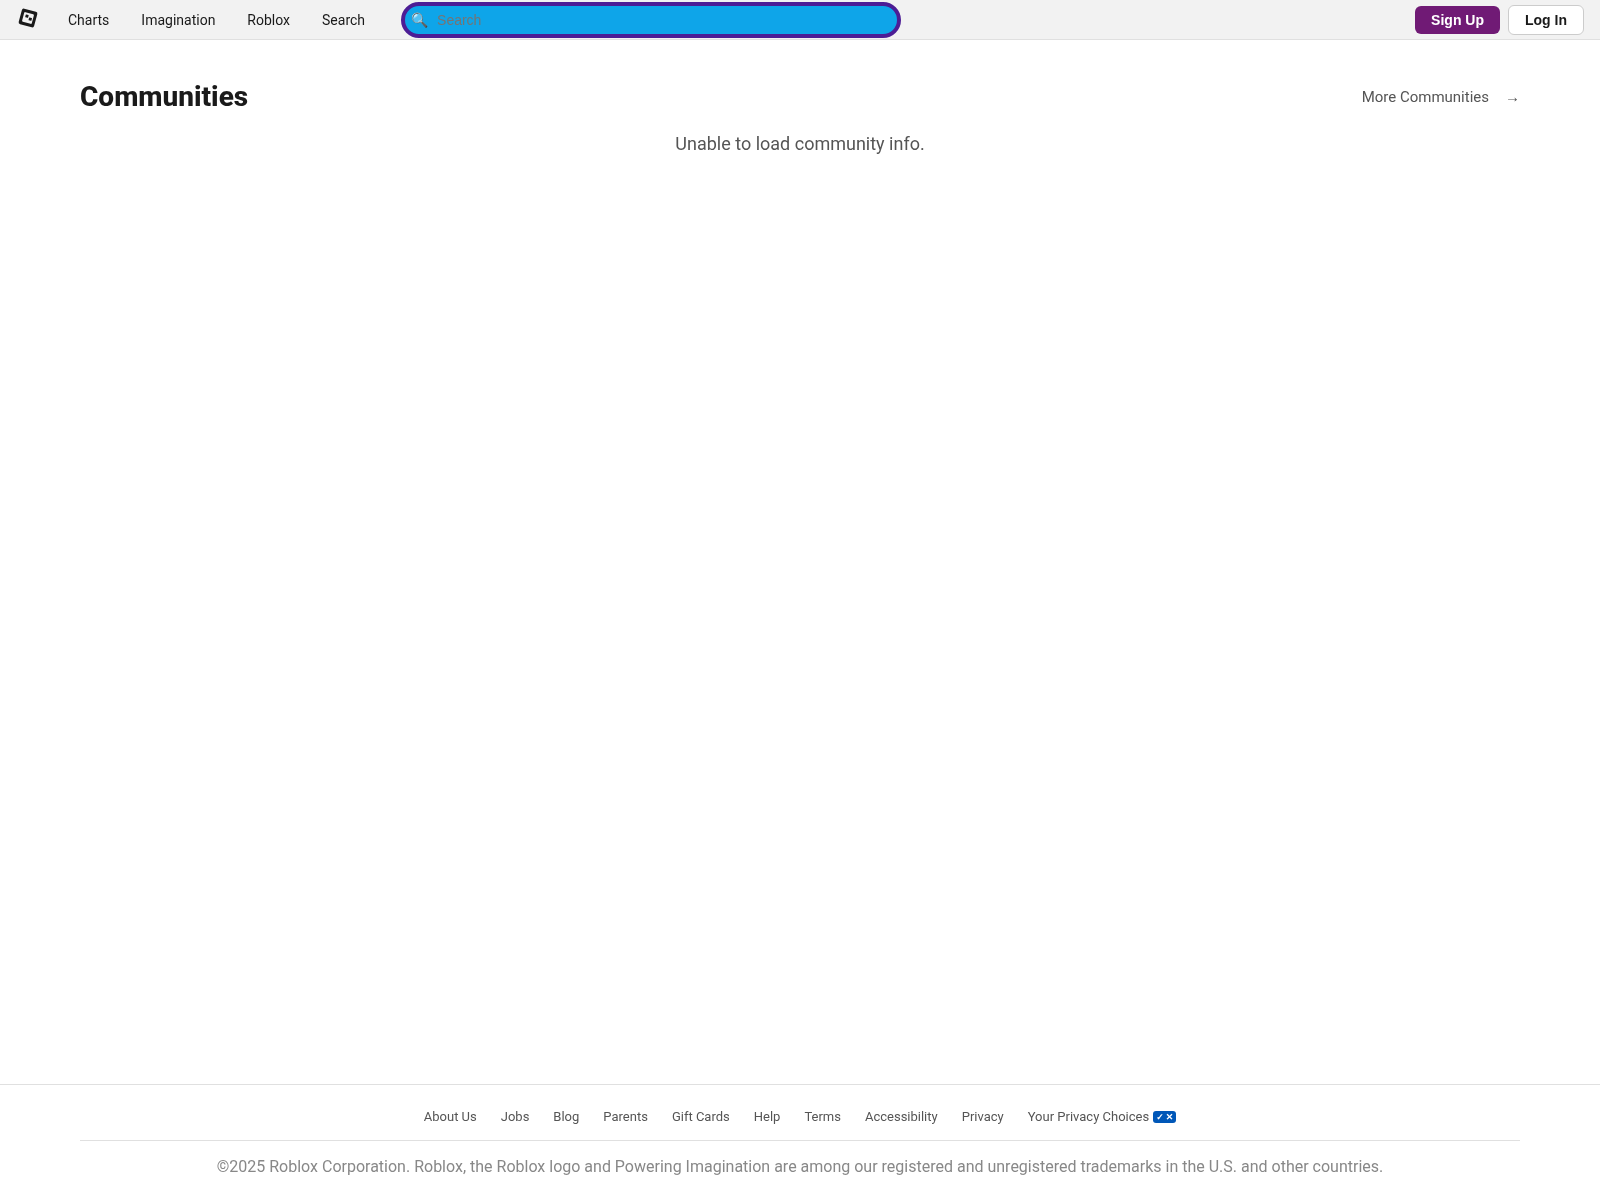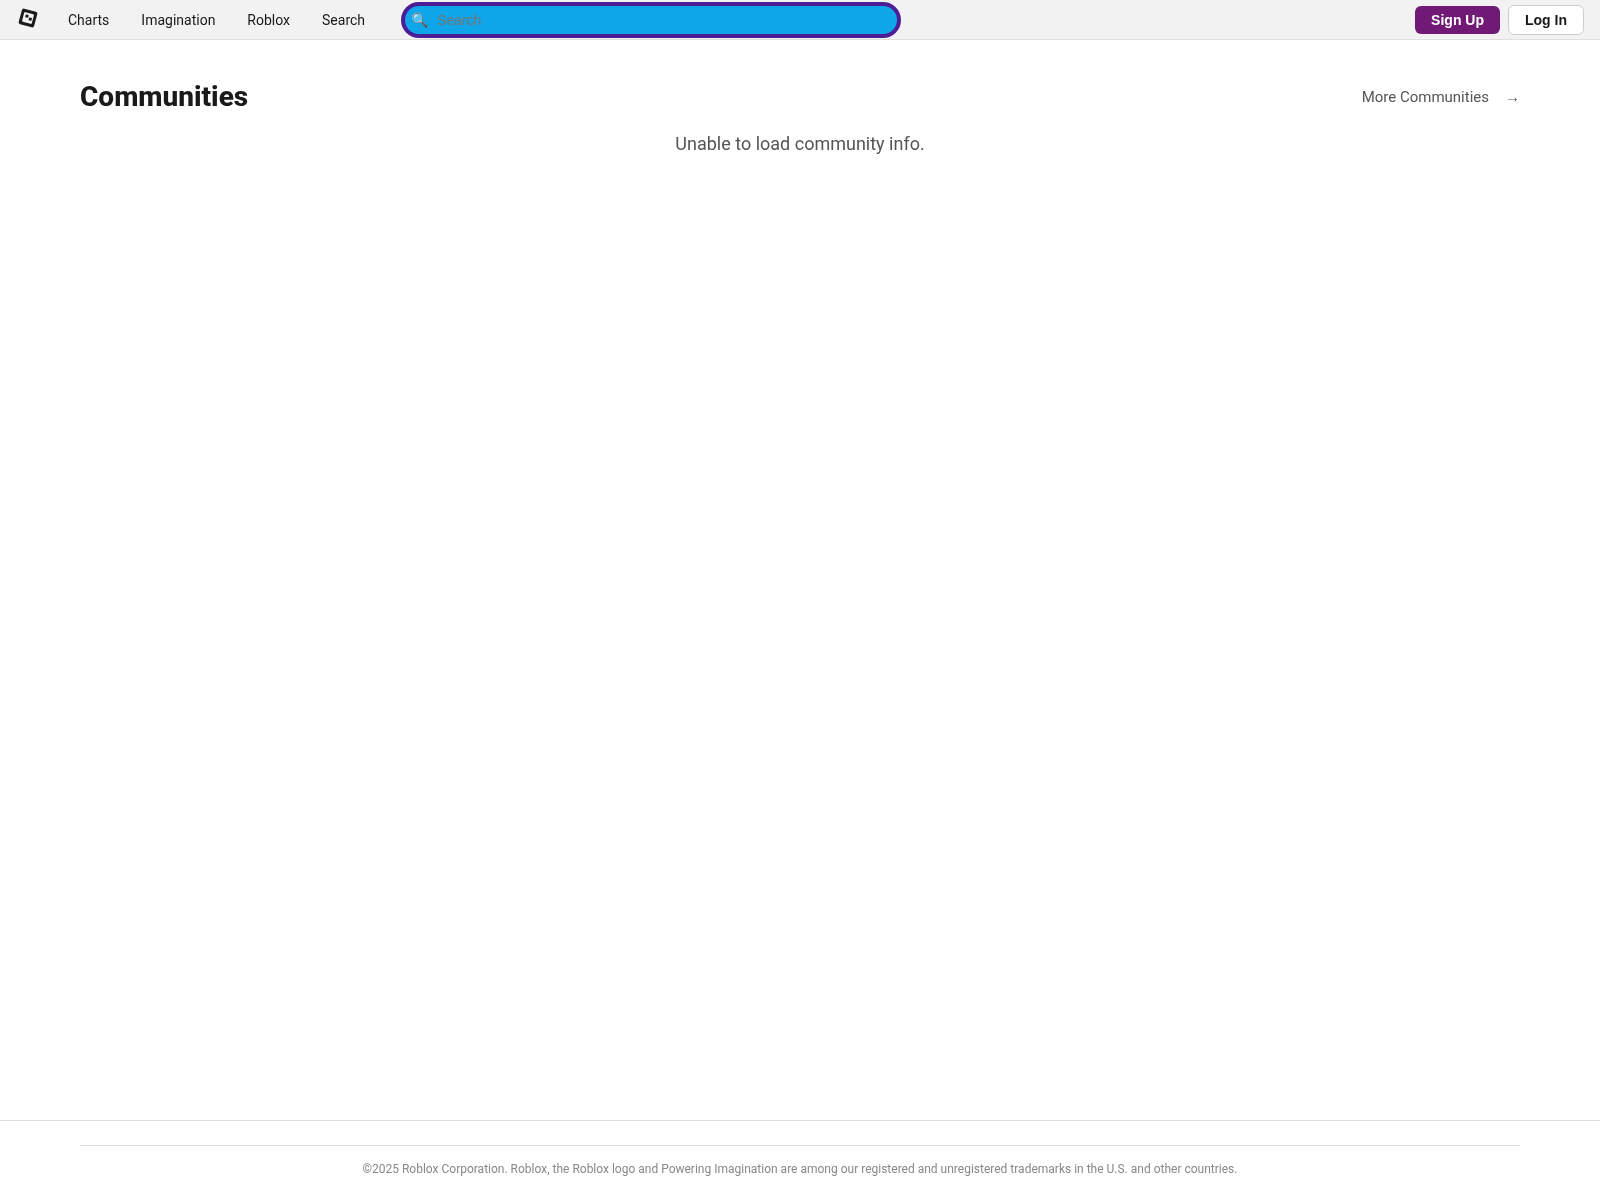--- a/index.html
+++ b/index.html
@@ -196,21 +196,21 @@
       font-weight: bold;
     }
 
     .footer-divider {
       border: none;
       border-top: 1px solid #e0e0e0;
       margin-bottom: 16px;
     }
 
     .footer-copyright {
-      font-size: 12px;
+      font-size: 16px;
       color: #888;
       text-align: center;
     }
 
     
     .roblox-logo-shape {
       width: 24px;
       height: 24px;
     }
   </style>
@@ -252,17 +252,35 @@
     <a class="more-communities-link">
       <span>More Communities</span>
       <span>→</span>
     </a>
   </div>
 
   <p class="error-message">Unable to load community info.</p>
 </main>
 
 <footer class="footer">
+  <nav class="footer-links">
+    <a class="footer-link">About Us</a>
+    <a class="footer-link">Jobs</a>
+    <a class="footer-link">Blog</a>
+    <a class="footer-link">Parents</a>
+    <a class="footer-link">Gift Cards</a>
+    <a class="footer-link">Help</a>
+    <a class="footer-link">Terms</a>
+    <a class="footer-link">Accessibility</a>
+    <a class="footer-link">Privacy</a>
+    <a class="footer-link privacy-choices">
+      <span>Your Privacy Choices</span>
+      <span class="privacy-choices-badge">
+        <span class="check">✓</span>
+        <span class="x-mark">✕</span>
+      </span>
+    </a>
+  </nav>
 
   <hr class="footer-divider">
 
   <p class="footer-copyright">©2025 Roblox Corporation. Roblox, the Roblox logo and Powering Imagination are among our registered and unregistered trademarks in the U.S. and other countries.</p>
 </footer>
 
 </body></html>

